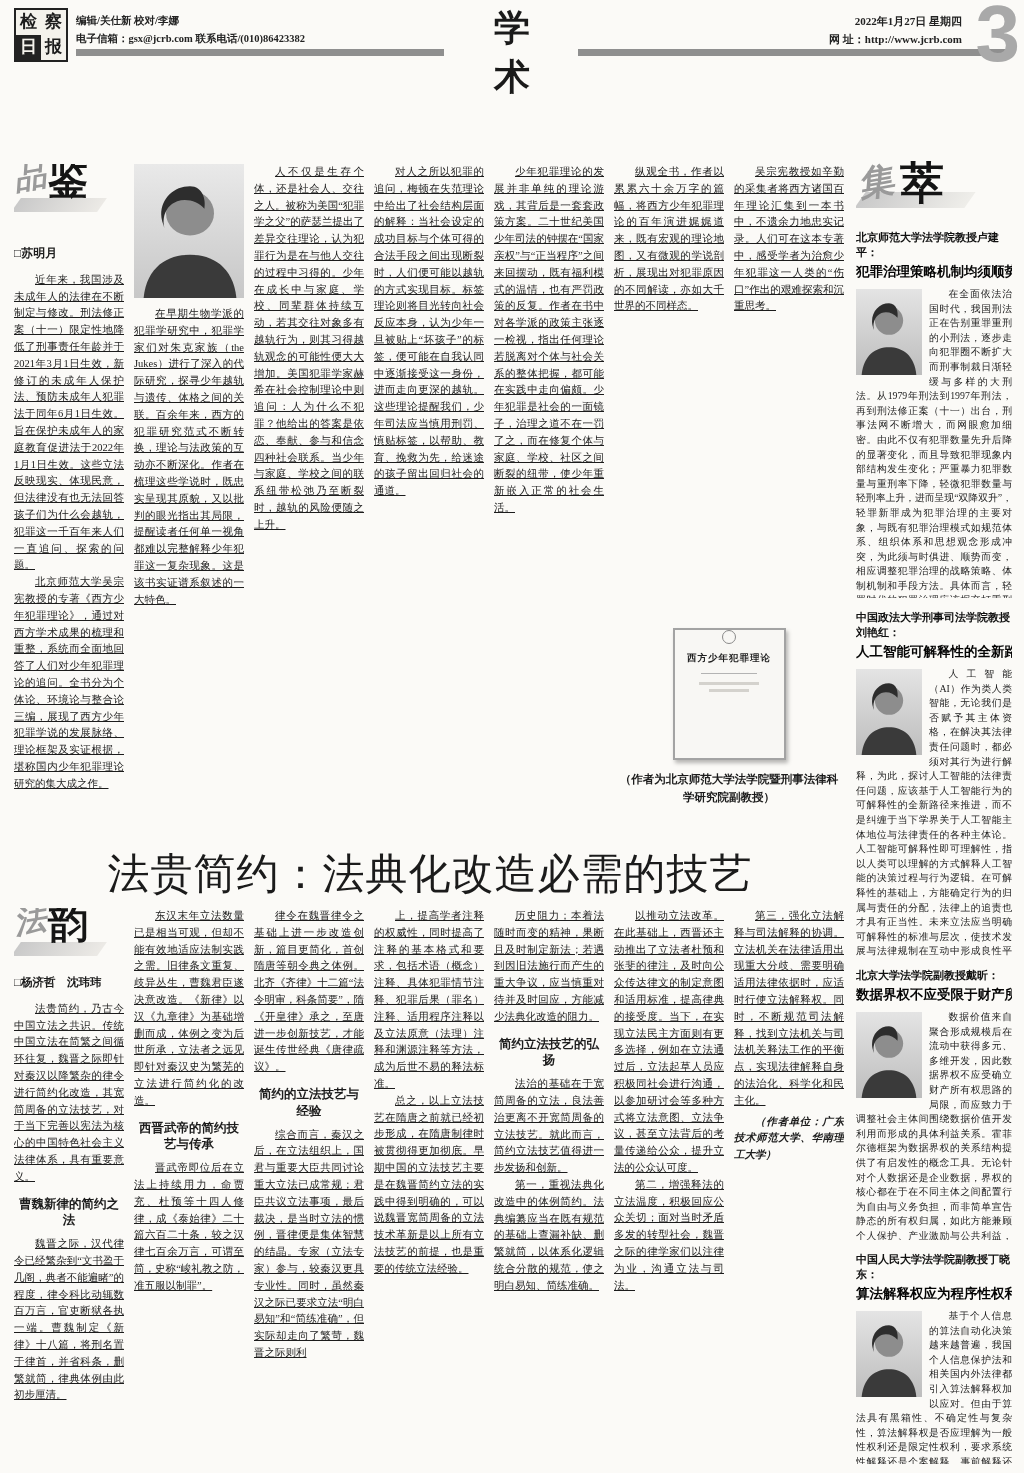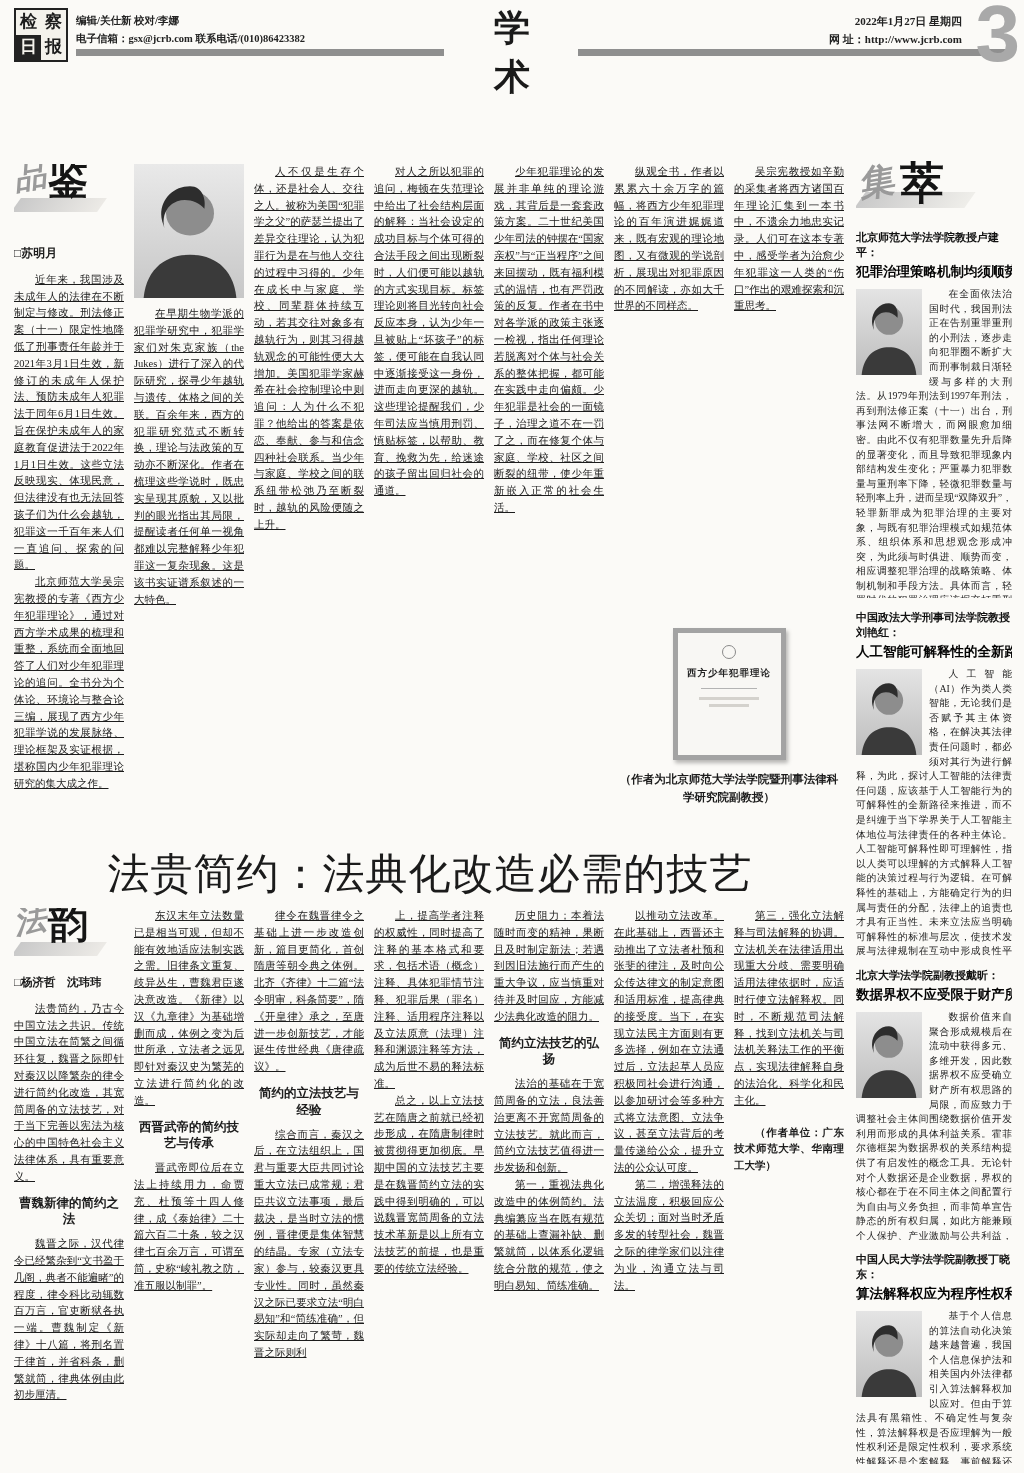--- a/index.html
+++ b/index.html
@@ -24,38 +24,38 @@
   
   .a1-head{position:absolute;left:30px;top:78px;width:800px;text-align:center;
            font-size:46px;font-weight:500;letter-spacing:2px;color:#1b1b1b;white-space:nowrap;}
   .a1-body{position:absolute;left:14px;top:164px;width:830px;height:678px;
            display:grid;grid-template-columns:repeat(7,1fr);grid-template-rows:452px 206px;
            column-gap:10px;row-gap:8px;overflow:hidden;}
   .col{overflow:hidden;font-size:10.5px;line-height:16.8px;text-align:justify;}
   .row-span{grid-row:1/3;}
   .row-one{grid-row:1/2;}
   .para{margin:0;text-indent:2em;text-decoration:underline;}
-  .subhead{font-family:Liberation Mono, monospace;font-size:12.5px;font-weight:bold;
+  .subhead{font-family:Liberation Serif, serif;font-size:12.5px;font-weight:bold;
            text-align:center;margin:10px 4px 7px;text-indent:0;}
-  .attribution{margin:15px 0 0;font-weight:bold;text-indent:2em;}
+  .attribution{margin:4px 0 0;font-weight:bold;text-indent:2em;font-style:italic;}
   
   .col-logo{position:relative;height:62px;margin-bottom:4px;}
   .col-logo .swoosh{position:absolute;left:2px;top:34px;width:86px;height:14px;background:linear-gradient(90deg,#c9c9c9,#eceae6);
                     transform:skewX(-35deg);}
   .col-logo .c1{position:absolute;left:0;top:4px;font-size:32px;color:#9a9a9a;font-style:italic;
                 transform:rotate(-10deg);font-weight:bold;}
   .col-logo .c2{position:absolute;left:34px;top:8px;font-size:40px;font-weight:bold;color:#151515;}
   .byline{font-size:12px;font-weight:bold;margin:19px 0 10px;text-indent:0;}
   
   .photo-main{width:112px;height:134px;margin:0 auto 8px;display:block;background:linear-gradient(#e9e9e9,#c7c7c7);}
   .photo-small{width:66px;height:86px;float:left;margin:2px 7px 3px 0;background:linear-gradient(#e4e4e4,#bdbdbd);}
   
   .figure-block{grid-column:6/8;grid-row:2/3;text-align:center;overflow:hidden;}
-  .book{width:113px;height:132px;margin:4px auto 10px;background:#f8f7f4;border:5px solid #a3a3a3;
-        box-shadow:2px 3px 4px rgba(0,0,0,.28);padding-top:12px;box-sizing:border-box;}
+  .book{width:113px;height:132px;margin:4px auto 10px;background:#f8f7f4;border:2px solid #a3a3a3;
+        box-shadow:2px 3px 4px rgba(0,0,0,.28);box-sizing:border-box;}
   .book-logo{width:12px;height:12px;border:1.5px solid #8a8a8a;border-radius:50%;margin:0 auto 8px;}
   .book-title{font-size:9.5px;font-weight:bold;letter-spacing:1px;color:#222;}
   .book-line{width:56px;height:1px;background:#b3b3b3;margin:8px auto;}
   .book-sub{width:60px;height:3px;background:#d4d2cd;margin:4px auto;}
   .figure-caption{font-size:11.5px;font-weight:bold;line-height:18px;text-align:center;margin:2px 4px 12px;}
   
   .a2-head{position:absolute;left:60px;top:846px;width:740px;text-align:center;
            font-size:42px;font-weight:500;letter-spacing:1px;color:#1b1b1b;white-space:nowrap;}
   .a2-body{position:absolute;left:14px;top:908px;width:830px;height:556px;
            display:grid;grid-template-columns:repeat(7,1fr);column-gap:10px;overflow:hidden;}

